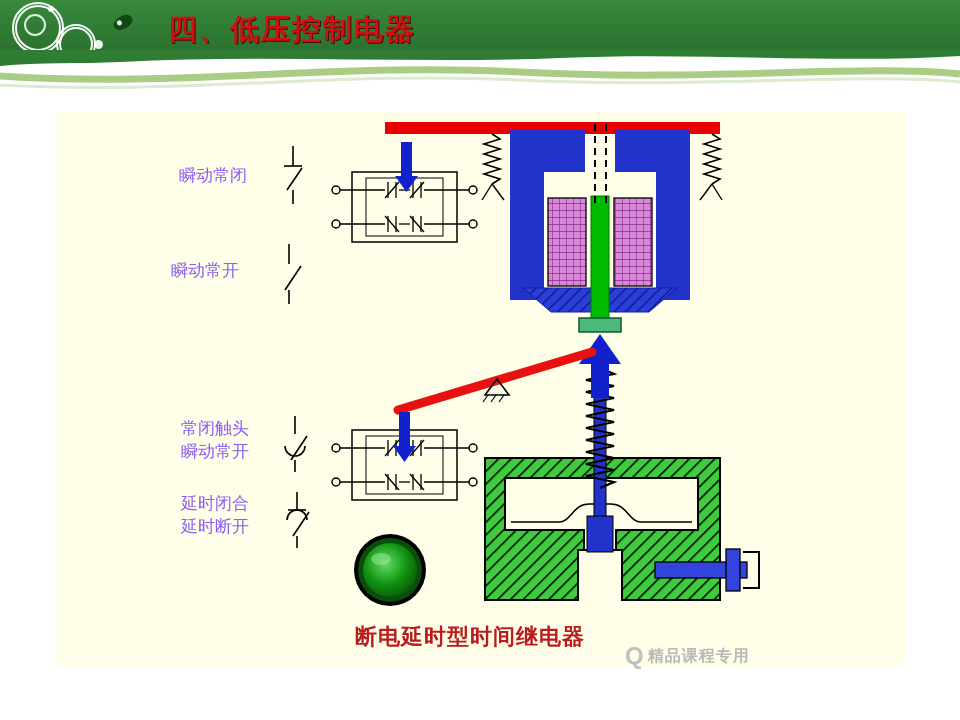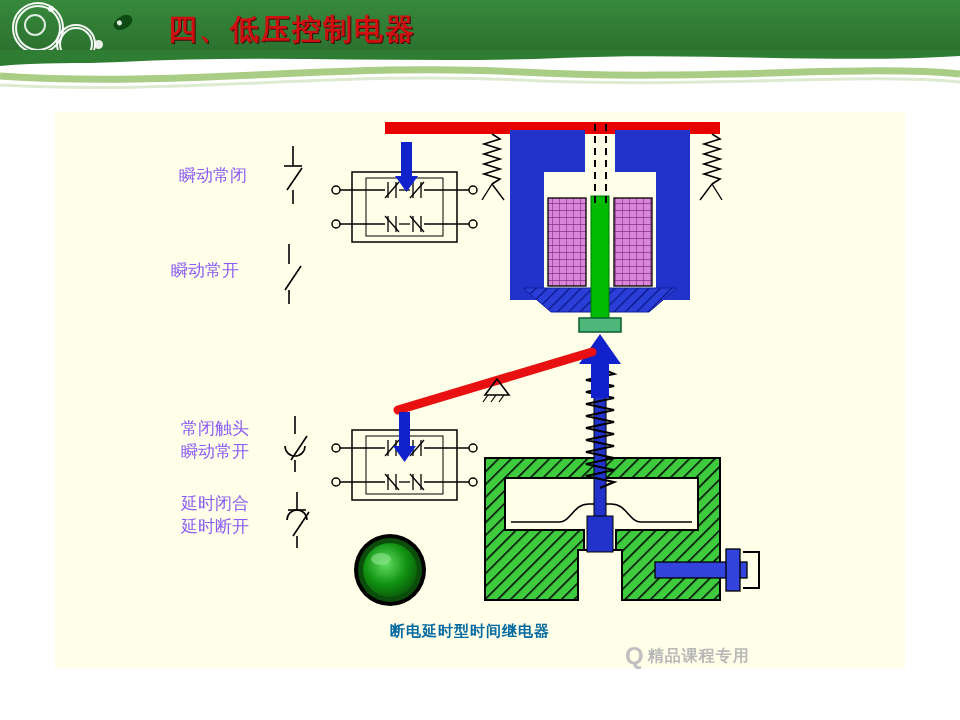--- a/index.html
+++ b/index.html
@@ -19,21 +19,21 @@
          border-radius:65% 35% 60% 40% / 55% 45% 55% 45%;transform:rotate(-22deg);}
   .comet span{position:absolute;left:4px;top:3px;width:5px;height:5px;border-radius:50%;
               background:#dfeedf;}
   
   .panel{position:absolute;left:55px;top:112px;width:850px;height:556px;background:#fffee8;}
   .panel svg{position:absolute;left:0;top:0;}
   .side-label{position:absolute;font-family:"Liberation Serif", serif;font-size:17px;
               color:#8b5cf6;white-space:nowrap;}
   .two-line{line-height:23px;}
   .caption{position:absolute;left:275px;top:510px;width:280px;text-align:center;
-           font-size:15px;font-weight:bold;color:#0369a1;letter-spacing:1px;}
+           font-size:22px;font-weight:bold;color:#b91c1c;letter-spacing:1px;}
   .watermark{position:absolute;left:570px;top:530px;display:flex;align-items:center;
              color:#b8b8b8;}
   .watermark .qmark{font-size:24px;font-weight:bold;margin-right:4px;color:#c0c0c0;}
   .watermark .wtext{font-size:16px;font-weight:bold;letter-spacing:1px;text-align:center;}
 </style>
 </head>
 <body>
 
 <div class="slide">
 

